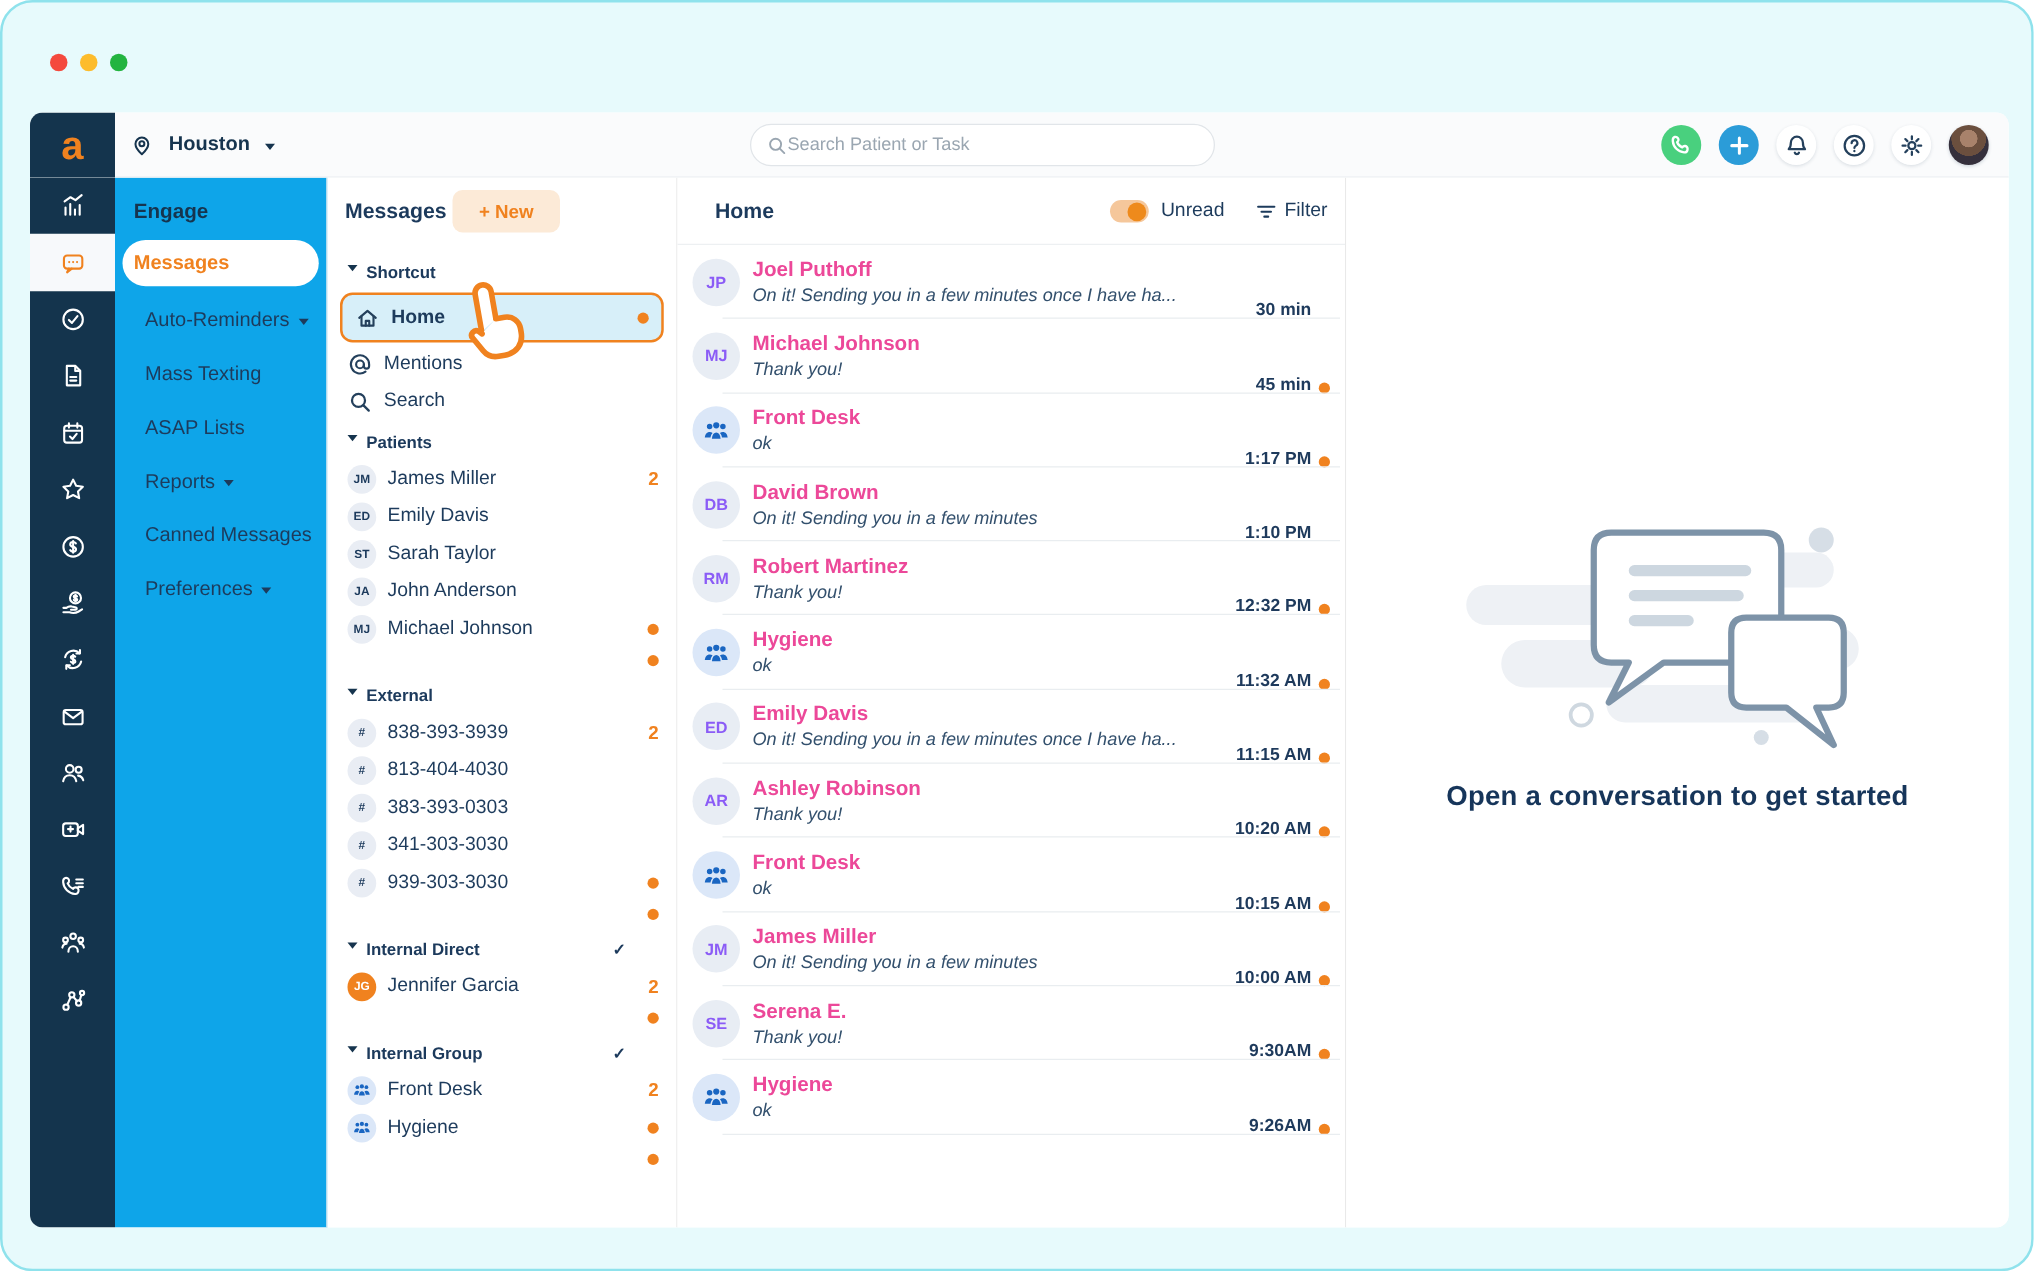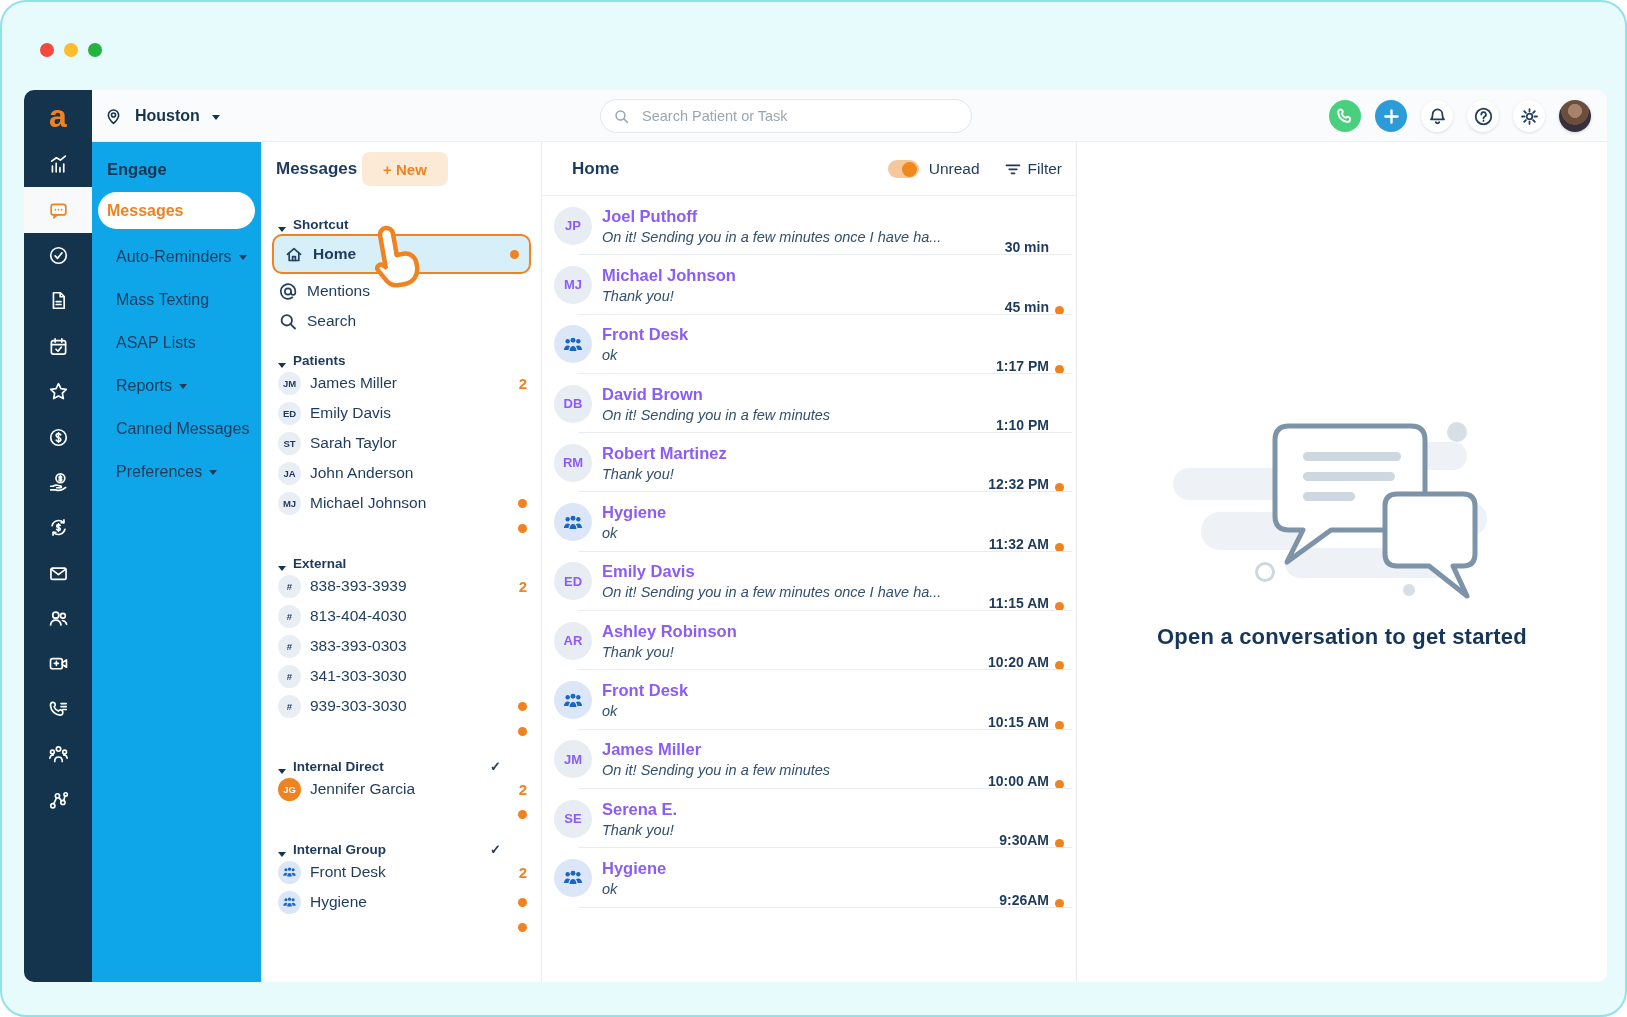--- a/index.html
+++ b/index.html
@@ -11,21 +11,21 @@
   .app{position:absolute;left:22px;top:88px;width:1583px;height:892px;background:#fff;border-radius:10px;overflow:hidden}
 
   
   .topbar{position:absolute;left:0;top:0;right:0;height:52px;background:#fafbfc;border-bottom:1px solid #eef1f3;z-index:5}
   .logo{position:absolute;left:0;top:0;width:68px;height:52px;background:#14344d;display:flex;align-items:center;justify-content:center;
         color:#f0821f;font-size:32px;font-weight:bold;cursor:pointer}
   .location{position:absolute;left:80px;top:0;height:52px;display:flex;align-items:center;gap:12px;color:#16344e;cursor:pointer}
   .location .loc-label{font-size:16px;font-weight:bold}
   .caret{width:0;height:0;border-left:4.5px solid transparent;border-right:4.5px solid transparent;border-top:5.5px solid #16344e;display:inline-block;margin-top:2px}
   .search{position:absolute;left:576px;top:9px;width:372px;height:34px;background:#fff;border:1px solid #e1e5e9;border-radius:17px;
-          display:flex;align-items:center;padding:0 12px;gap:12px;color:#9aa6b1}
+          display:flex;align-items:center;padding:0 12px;gap:0;color:#9aa6b1}
   .search input{border:none;outline:none;flex:1;font-size:14.5px;font-family:inherit;color:#3d5a73;background:transparent}
   .search input::placeholder{color:#9aa6b1}
   .top-actions{position:absolute;right:16px;top:10px;display:flex;gap:14px;align-items:center}
   .action-btn{width:32px;height:32px;border-radius:50%;display:flex;align-items:center;justify-content:center;cursor:pointer;
               background:#fff;color:#24405c;box-shadow:0 1px 3px rgba(20,50,80,.14)}
   .action-btn.green{background:#49d07e;color:#fff;box-shadow:none}
   .action-btn.blue{background:#2b9cd8;color:#fff;box-shadow:none}
   .action-btn.avatar{background:radial-gradient(circle at 50% 34%, #a8826b 0 26%, #6b4f3e 27% 52%, #35303c 53% 100%);box-shadow:0 1px 3px rgba(20,50,80,.2)}
 
   
@@ -41,21 +41,21 @@
   .engage-item .caret{border-top-color:#1d3b5c}
 
   
   .chat-sidebar{position:absolute;left:238px;top:52px;bottom:0;width:280px;background:#fff;border-right:1px solid #ececec}
   .cs-header{position:relative;height:54px}
   .cs-title{position:absolute;left:14px;top:17px;font-size:17px;font-weight:bold;color:#1c3a5c}
   .new-btn{position:absolute;left:100px;top:10px;width:86px;height:34px;background:#fcead7;color:#f0821f;border:none;border-radius:8px;
            font-size:15px;font-weight:bold;font-family:inherit;cursor:pointer}
   .cs-body{padding:4px 14px 0 16px}
   .cs-section{margin-top:10px}
-  .cs-sec-head{height:22px;display:flex;align-items:flex-end;gap:7px;font-size:13.5px;font-weight:bold;color:#1c3a5c;cursor:pointer}
+  .cs-sec-head{height:22px;display:flex;align-items:flex-start;gap:7px;font-size:13.5px;font-weight:bold;color:#1c3a5c;cursor:pointer}
   .cs-sec-head .check{margin-left:auto;margin-right:26px;color:#1c3a5c;font-size:13px;font-weight:bold}
   .cs-item{height:30px;display:flex;align-items:center;gap:9px;color:#1d3b5c;font-size:15.5px;cursor:pointer}
   .cs-item.active{height:40px;margin:2px -4px 2px -6px;padding:0 10px 0 10px;background:#d7eff9;border:2px solid #f0821f;border-radius:10px;font-weight:bold}
   .cs-item .cs-ic{width:20px;height:20px;display:flex;align-items:center;justify-content:center;color:#24405c;flex:none}
   .cs-avatar{width:23px;height:23px;border-radius:50%;background:#e9edf4;color:#1c3a5c;font-size:9.5px;font-weight:bold;
              display:flex;align-items:center;justify-content:center;flex:none}
   .cs-avatar.grp{background:#dbe7f8}
   .cs-badge{margin-left:auto;color:#f0821f;font-size:15px;font-weight:bold}
   .dot{width:9px;height:9px;border-radius:50%;background:#f0821f;display:inline-block;flex:none}
   .cs-item .dot{margin-left:auto}
@@ -69,21 +69,21 @@
   .toggle{width:31px;height:18px;border-radius:9px;background:#f5c79b;position:relative;cursor:pointer;flex:none}
   .toggle .knob{position:absolute;right:1.5px;top:1.5px;width:15px;height:15px;border-radius:50%;background:#ee8a1c}
   .cl-unread{font-size:15.5px;color:#1d3b5c;margin-right:14px}
   .filter{display:flex;align-items:center;gap:6px;font-size:15.5px;color:#1d3b5c;cursor:pointer}
   .cl-row{height:59.3px;display:flex;align-items:center;padding:0 12px;position:relative;cursor:pointer}
   .cl-row::after{content:'';position:absolute;left:36px;right:4px;bottom:0;height:1px;background:#e9edf0}
   .cl-avatar{width:38px;height:38px;border-radius:50%;background:#e8edf4;color:#8b5cf6;font-size:13px;font-weight:bold;
              display:flex;align-items:center;justify-content:center;flex:none;margin-right:10px}
   .cl-avatar.grp{background:#dbe7f8}
   .cl-main{flex:1;min-width:0;padding-top:1px}
-  .cl-name{font-size:16.5px;font-weight:bold;color:#8b5cf6;line-height:21px;white-space:nowrap}
+  .cl-name{font-size:16.5px;font-weight:bold;color:#ec4899;line-height:21px;white-space:nowrap}
   .cl-prev{font-size:14.5px;font-style:italic;color:#33506d;line-height:20px;white-space:nowrap;overflow:hidden;text-overflow:ellipsis}
   .cl-side{display:flex;align-items:flex-end;padding-top:10px;align-self:stretch}
   .cl-time{font-size:14px;font-weight:bold;color:#1e3a5c;white-space:nowrap}
   .cl-dotslot{width:15px;display:flex;justify-content:flex-end;margin-top:3px}
 
   
   .empty{position:absolute;left:1053px;top:52px;right:0;bottom:0;background:#fff;display:flex;flex-direction:column;align-items:center}
   .empty-inner{margin-top:268px;text-align:center}
   .empty-text{margin-top:18px;font-size:22px;font-weight:bold;color:#16355a;letter-spacing:.2px}
 

